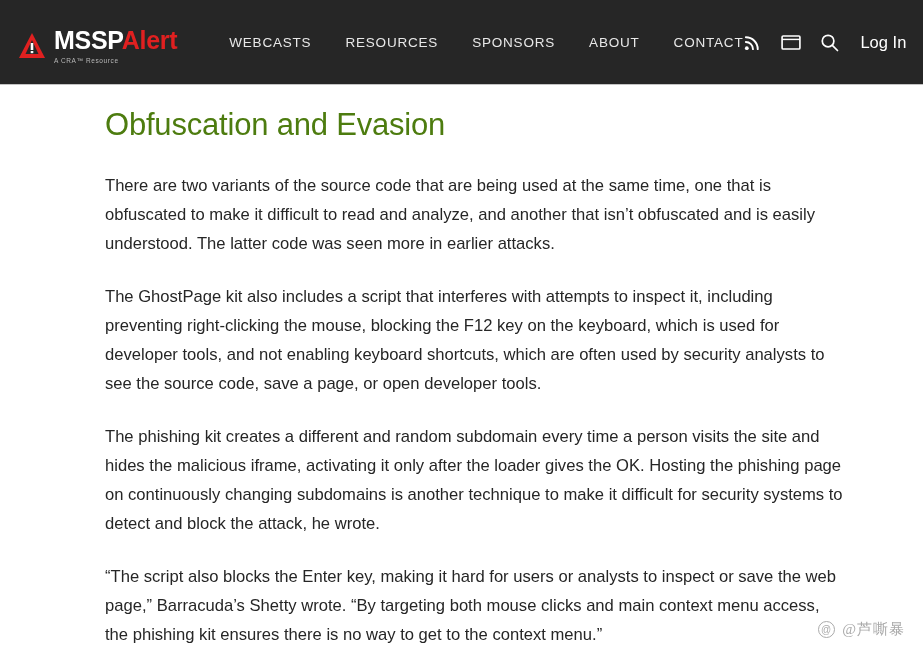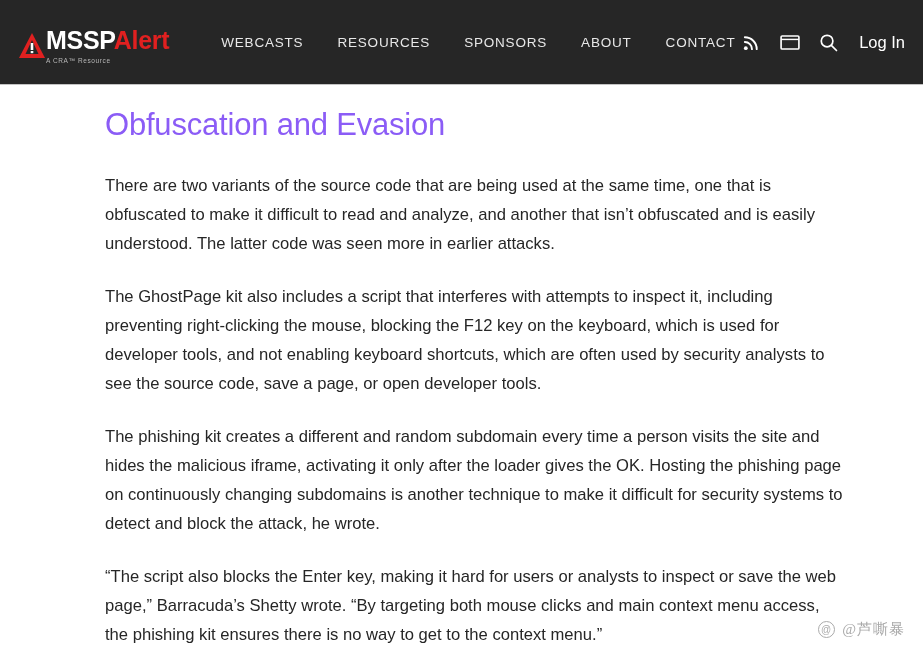--- a/index.html
+++ b/index.html
@@ -25,21 +25,21 @@
     width: 923px;
     height: 84px;
     background: #262626;
     display: flex;
     align-items: center;
     padding: 0 18px 0 14px;
   }
   .brand {
     display: flex;
     align-items: center;
-    gap: 0;
+    gap: 8px;
     flex: 0 0 auto;
     margin-right: 52px;
     margin-left: 4px;
     margin-top: 8px;
   }
   .brand-logo {
     width: 28px;
     height: 30px;
     display: block;
   }
@@ -110,21 +110,21 @@
     width: 923px;
   }
   .article-inner {
     width: 740px;
   }
   .section-title {
     margin: 0;
     padding-top: 23px;
     font-size: 31px;
     font-weight: normal;
-    color: #8b5cf6;
+    color: #4d7c0f;
     letter-spacing: -0.2px;
   }
   .para {
     margin: 0;
     padding-top: 24px;
     font-size: 16.6px;
     line-height: 29px;
     color: #262626;
     max-width: 738px;
   }

